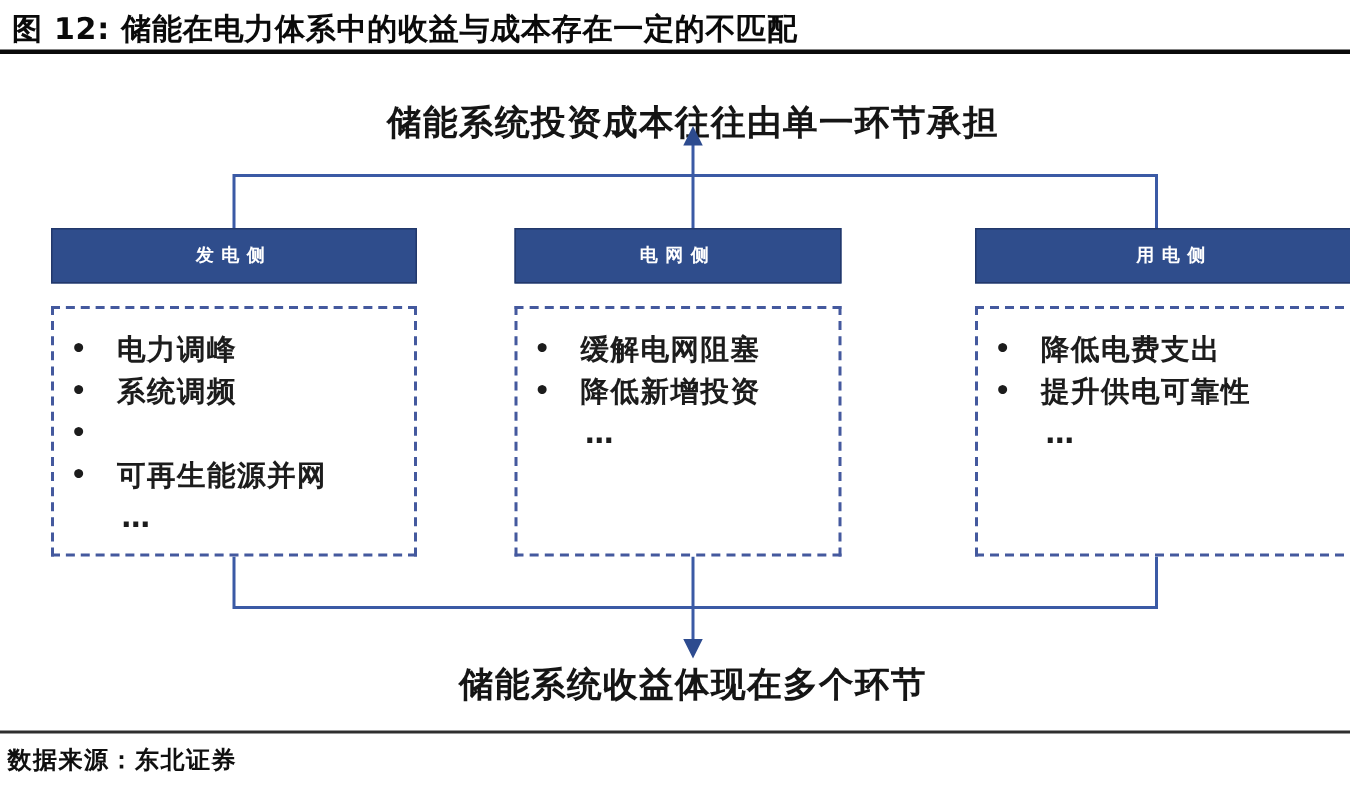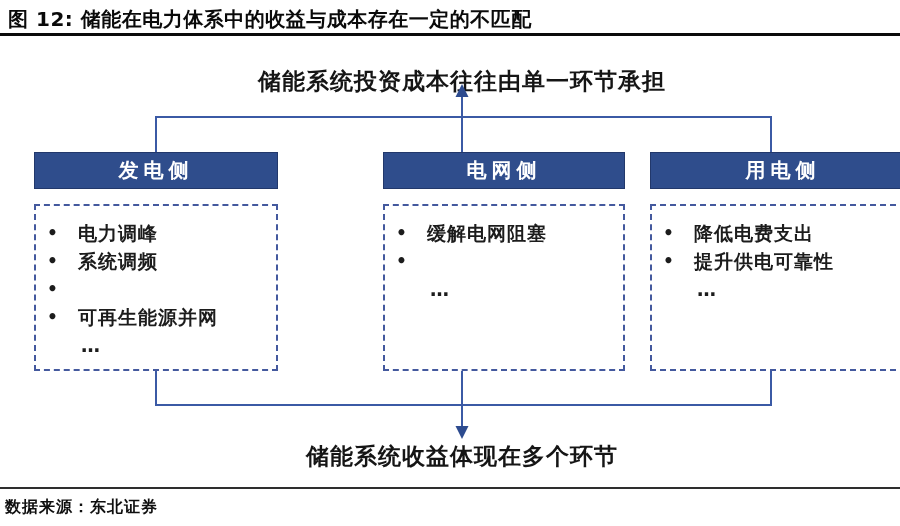--- a/index.html
+++ b/index.html
@@ -15,28 +15,28 @@
   .top-label,.bottom-label{
     position:absolute;left:24px;right:0;text-align:center;
     font-size:23px;font-weight:bold;color:#151515;letter-spacing:1px;white-space:nowrap;
   }
   .top-label{top:50px;margin-top:16px;}
   .bottom-label{top:441px;}
   svg.connectors{position:absolute;top:0;left:0;}
   .col-header{
     position:absolute;top:152px;height:37px;line-height:35px;box-sizing:border-box;
     background:#2f4d8c;border:1px solid #22386b;color:#ffffff;
-    font-size:20px;font-weight:bold;letter-spacing:5px;text-align:center;white-space:nowrap;
+    font-size:12px;font-weight:bold;letter-spacing:5px;text-align:center;white-space:nowrap;
   }
   .col-body{
     position:absolute;top:204px;height:167px;box-sizing:border-box;
     border:2px dashed #44599e;background:#ffffff;
   }
   .c1{left:34px;width:244px;}
-  .c2{left:343px;width:242px;margin-left:40px;}
+  .c2{left:343px;width:218px;}
   .c3{left:650px;width:266px;}
   ul.benefits{
     list-style:none;margin:13px 0 0 0;padding:0 0 0 11px;
     font-size:19px;font-weight:600;line-height:28px;color:#1c1c1c;letter-spacing:1px;
   }
   ul.benefits li{display:flex;}
   .bul{width:31px;flex:none;font-size:17px;}
   li.more{padding-left:34px;}
   .footer-rule{position:absolute;top:487px;left:0;width:900px;height:2px;background:#2e2e2e;}
   .source{
@@ -95,20 +95,21 @@
     <span>电网侧</span>
   </div>
   <div class="col-body c2">
     <ul class="benefits">
       <li>
         <span class="bul">•</span>
         <span>缓解电网阻塞</span>
       </li>
       <li>
         <span class="bul">•</span>
+        <span>降低新增投资</span>
       </li>
       <li class="more">
         <span>…</span>
       </li>
     </ul>
   </div>
 
   <div class="col-header c3">
     <span>用电侧</span>
   </div>

